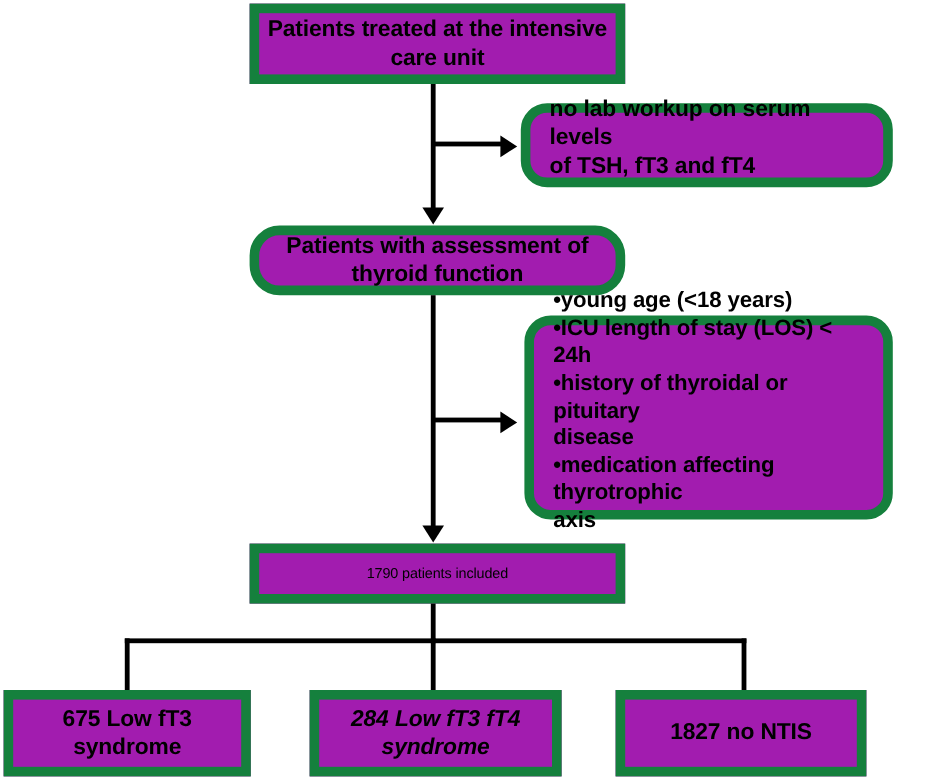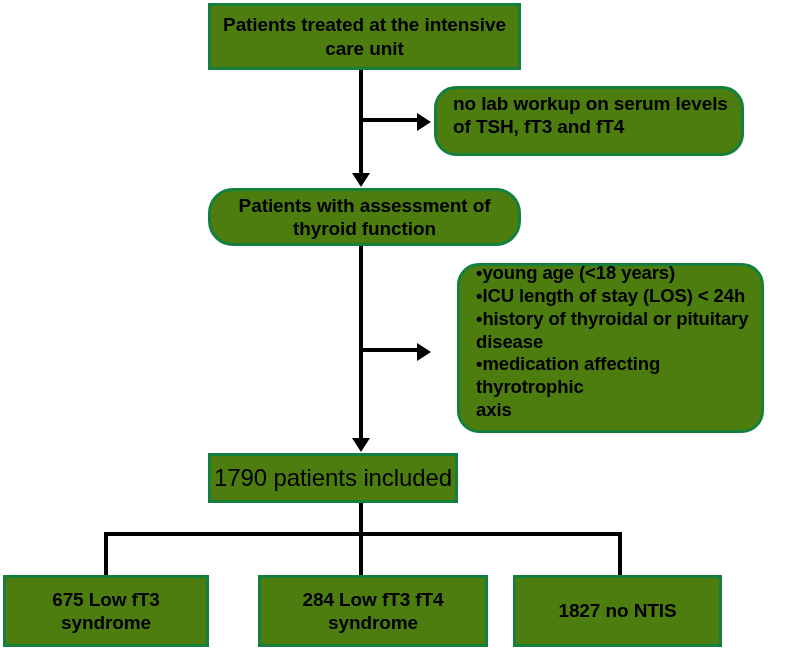--- a/index.html
+++ b/index.html
@@ -17,22 +17,22 @@
     width: 786px;
     height: 651px;
     background: #ffffff;
     overflow: hidden;
   }
 
   
   .node {
     position: absolute;
     box-sizing: border-box;
-    border: 3px solid #15803d;
-    background: #4d7c0f;
+    border: 8px solid #15803d;
+    background: #a21caf;
     display: flex;
     align-items: center;
     justify-content: center;
     text-align: center;
     line-height: 1.22;
     font-weight: bold;
     font-size: 19px;
     letter-spacing: -0.1px;
   }
   .node .node-text {
@@ -105,45 +105,45 @@
     <span class="node-text">Patients with assessment of
 thyroid function</span>
   </div>
 
   <div class="line vline" style="left:359px; top:246px; width:4px; height:193px;"></div>
   <div class="arrowhead down" style="left:352px; top:438px;"></div>
 
   <div class="line hline" style="left:361px; top:348px; width:57px; height:4px;"></div>
   <div class="arrowhead right" style="left:417px; top:343px;"></div>
 
-  <div class="node rounded" style="left:437px; top:263px; width:307px; height:170px; font-size:18.5px; line-height:1.24;margin-left:20px;">
+  <div class="node rounded" style="left:437px; top:263px; width:307px; height:170px; font-size:18.5px; line-height:1.24;">
     <span class="node-text">•young age (&lt;18 years)
 •ICU length of stay (LOS) &lt; 24h
 •history of thyroidal or pituitary
 disease
 •medication affecting thyrotrophic
 axis</span>
   </div>
 
-  <div class="node square regular" style="left:208px; top:453px; width:250px; height:50px; font-size:24px;">
+  <div class="node square regular" style="left:208px; top:453px; width:313px; height:50px; font-size:12px;">
     <span class="node-text">1790 patients included</span>
   </div>
 
   <div class="line vline" style="left:359px; top:503px; width:4px; height:33px;"></div>
   <div class="line hline" style="left:104px; top:532px; width:518px; height:4px;"></div>
   <div class="line vline" style="left:104px; top:532px; width:4px; height:43px;"></div>
   <div class="line vline" style="left:359px; top:532px; width:4px; height:43px;"></div>
   <div class="line vline" style="left:618px; top:532px; width:4px; height:43px;"></div>
 
   <div class="node square" style="left:3px; top:575px; width:206px; height:72px;">
     <span class="node-text">675 Low fT3
 syndrome</span>
   </div>
 
-  <div class="node square" style="left:258px; top:575px; width:230px; height:72px;">
+  <div class="node square" style="left:258px; top:575px; width:210px; height:72px;font-style:italic;">
     <span class="node-text">284 Low fT3 fT4
 syndrome</span>
   </div>
 
   <div class="node square" style="left:513px; top:575px; width:209px; height:72px;">
     <span class="node-text">1827 no NTIS</span>
   </div>
 
 </div>
 

